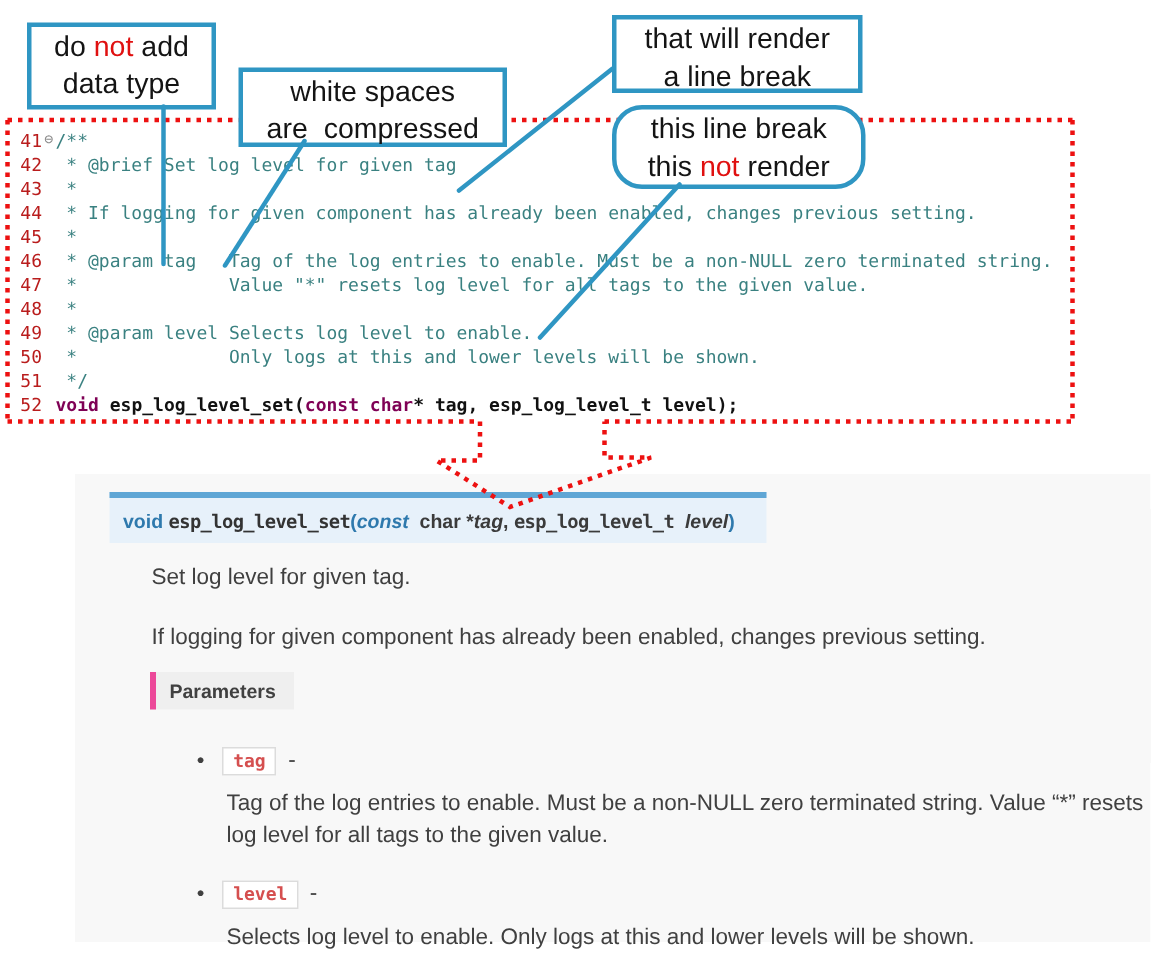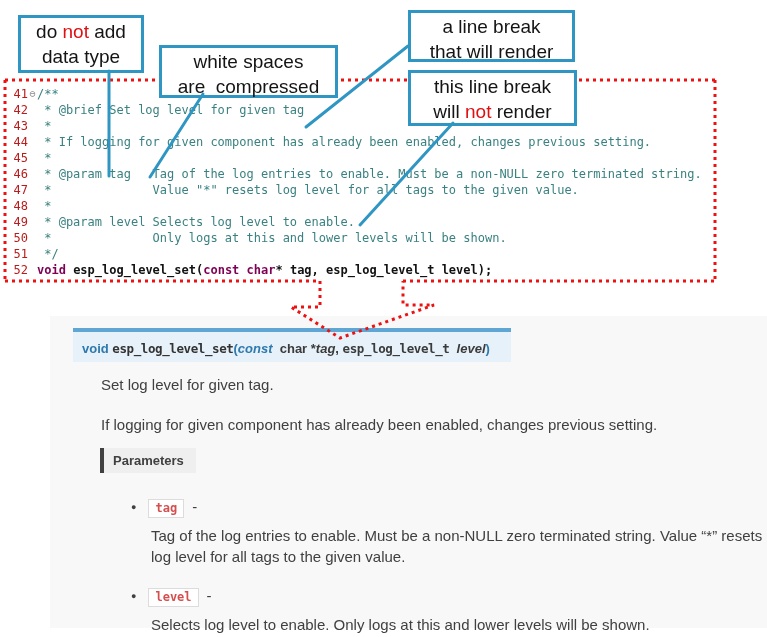--- a/index.html
+++ b/index.html
@@ -18,21 +18,21 @@
   .pd{color:#111;font-weight:bold;}
 
   
   .co{position:absolute;background:#fff;border:3px solid #2f96c3;box-sizing:border-box;
       text-align:center;font-size:19px;color:#141414;line-height:25px;padding-top:1px;z-index:5;}
   .co-line{white-space:pre-wrap;}
   .co .red{color:#e01010;}
   #co1{left:18px;top:15px;width:126px;height:58px;}
   #co2{left:159px;top:45px;width:179px;height:53px;}
   #co3{left:408px;top:10px;width:167px;height:52px;}
-  #co4{left:408px;top:70px;width:169px;height:56px;}
+  #co4{left:408px;top:70px;width:169px;height:56px;border-radius:20px;}
 
   
   .overlay{position:absolute;left:0;top:0;pointer-events:none;}
   #red-frame{z-index:2;}
   #connectors{z-index:6;}
 
   
   #doc-panel{position:absolute;left:50px;top:316px;width:727px;height:312px;background:#f8f8f8;z-index:1;}
   #sig-bar{position:absolute;left:23px;top:12px;width:438px;height:34px;box-sizing:border-box;
            background:#e7f1fa;border-top:4px solid #5fa6d5;padding:7px 0 0 9px;white-space:pre;}
@@ -40,21 +40,21 @@
   .sg-kw{color:#2e79ad;font-family:"Liberation Sans",sans-serif;}
   .sg-kwi{color:#2e79ad;font-family:"Liberation Sans",sans-serif;font-style:italic;}
   .sg-name{color:#333;font-family:"DejaVu Sans Mono",monospace;font-size:12.5px !important;letter-spacing:-0.4px;}
   .sg-type{color:#3b3b3b;font-family:"DejaVu Sans Mono",monospace;font-size:12.5px !important;letter-spacing:-0.4px;}
   .sg-pl{color:#3b3b3b;font-family:"Liberation Sans",sans-serif;}
   .sg-pi{color:#3b3b3b;font-family:"Liberation Sans",sans-serif;font-style:italic;}
 
   .doc-text{position:absolute;font-size:15px;color:#404040;}
   #doc-brief{left:51px;top:60px;text-align:right;}
   #doc-desc{left:51px;top:100px;}
-  #params-box{position:absolute;left:50px;top:132px;background:#efefef;border-left:4px solid #404040;
+  #params-box{position:absolute;left:50px;top:132px;background:#efefef;border-left:4px solid #ec4899;
               padding:5px 12px 5px 9px;font-size:13px;font-weight:bold;color:#404040;}
   .p-item{position:absolute;left:81px;margin-top:14px;}
   .p-row{height:21px;}
   .p-bullet{font-size:9px;color:#404040;vertical-align:2px;}
   .p-chip{display:inline-block;margin-left:12px;background:#fff;border:1px solid #dcdcdc;
           font-family:"DejaVu Sans Mono",monospace;font-size:12px;font-weight:600;color:#d54f4f;
           padding:1px 6px 2px 6px;}
   .p-dash{margin-left:8px;color:#404040;font-size:15px;}
   .p-desc{margin-left:20px;margin-top:6px;width:622px;font-size:15px;color:#404040;line-height:21px;}
 </style>
@@ -107,26 +107,26 @@
 
   <div id="co1" class="co">
       <div class="co-line"><span>do </span><span class="red">not</span><span> add</span></div>
       <div class="co-line"><span>data type</span></div>
     </div>
   <div id="co2" class="co">
       <div class="co-line"><span>white spaces</span></div>
       <div class="co-line"><span>are  compressed</span></div>
     </div>
   <div id="co3" class="co">
+      <div class="co-line"><span>that will render</span></div>
       <div class="co-line"><span>a line break</span></div>
-      <div class="co-line"><span>that will render</span></div>
     </div>
   <div id="co4" class="co">
       <div class="co-line"><span>this line break</span></div>
-      <div class="co-line"><span>will </span><span class="red">not</span><span> render</span></div>
+      <div class="co-line"><span>this </span><span class="red">not</span><span> render</span></div>
     </div>
 
   <svg id="connectors" class="overlay" width="767" height="637">
     <g stroke="#2f96c3" stroke-width="3" fill="none" stroke-linecap="round">
       <line x1="109" y1="71" x2="109" y2="176"></line>
       <line x1="203" y1="94" x2="150" y2="177"></line>
       <line x1="408" y1="46" x2="306" y2="127"></line>
       <line x1="453" y1="123" x2="360" y2="225"></line>
     </g>
     <path d="M 320 281 L 320 307 L 291 307 L 340 338 L 434 305 L 403 305 L 403 281" stroke="#ed1111" stroke-width="3" stroke-dasharray="3 4" fill="none"></path>

